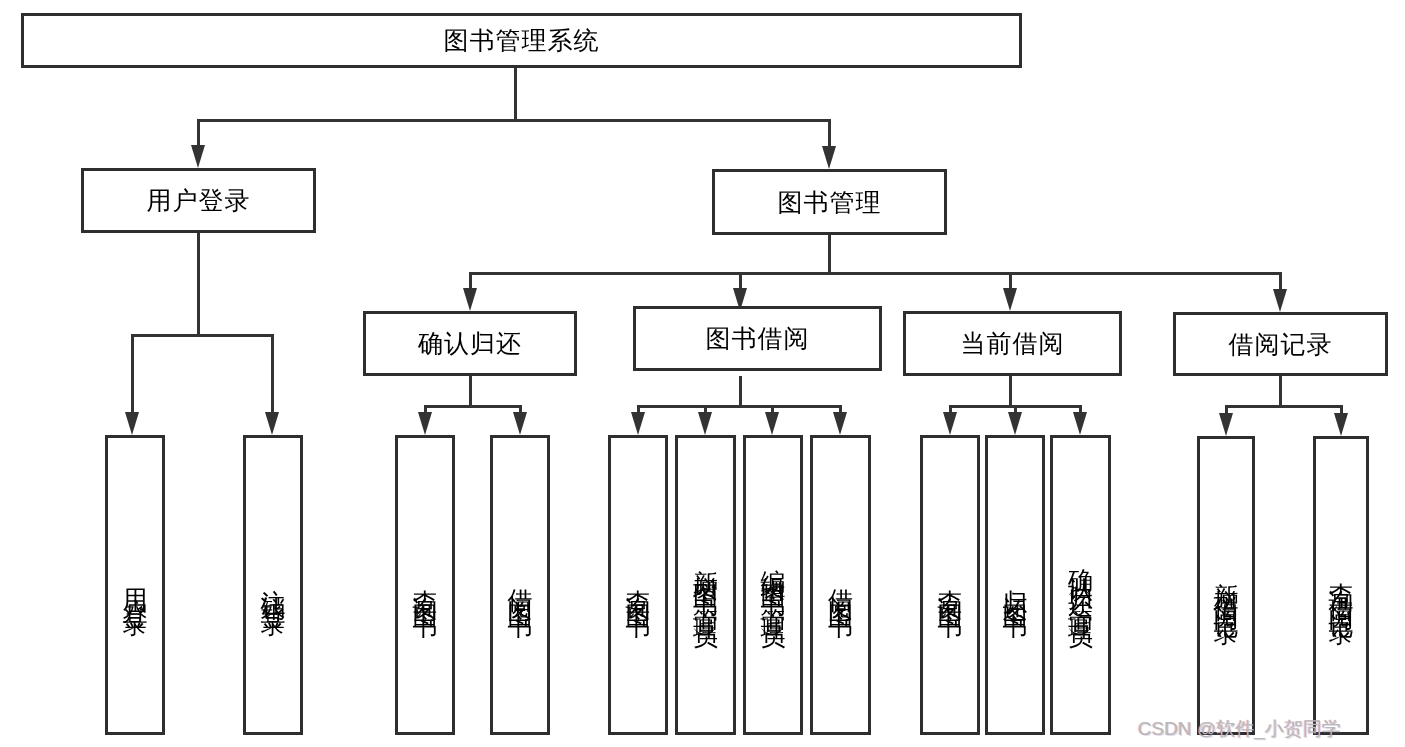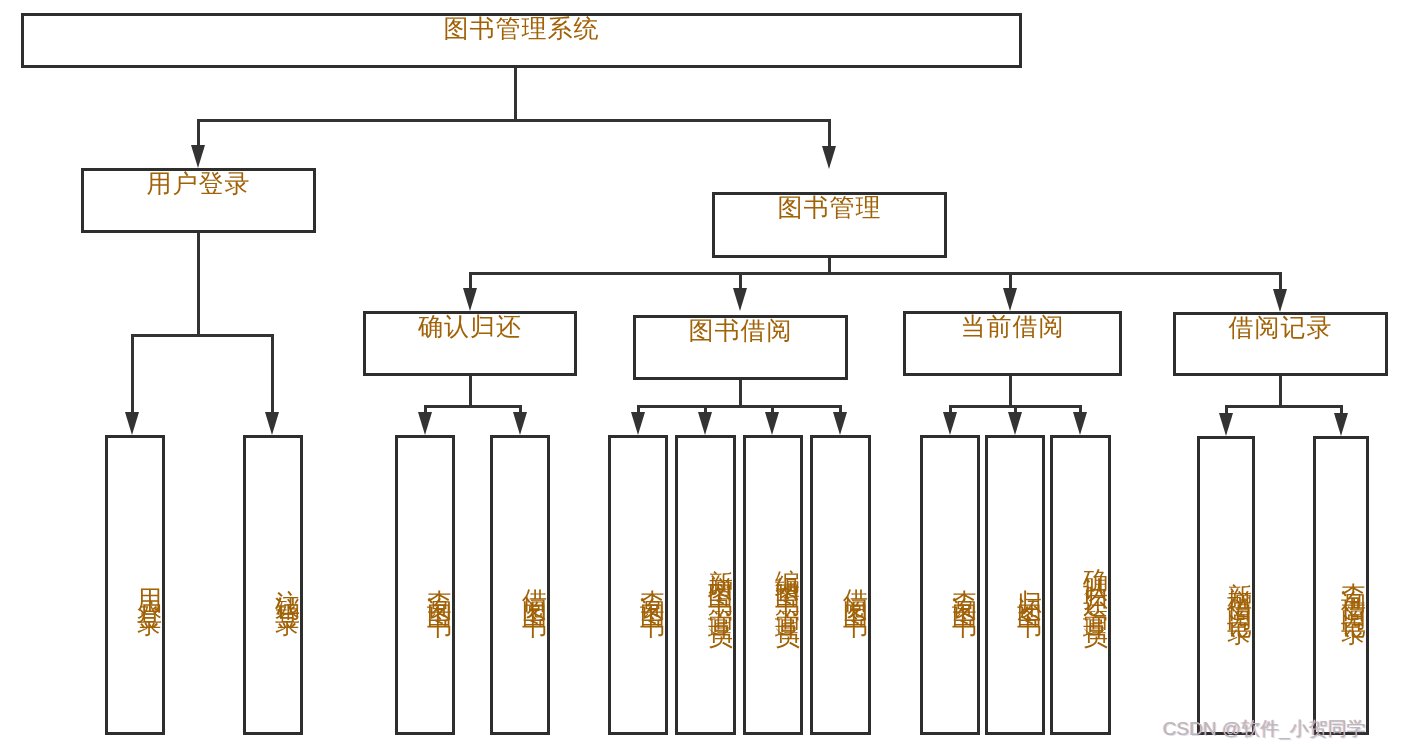--- a/index.html
+++ b/index.html
@@ -9,23 +9,23 @@
     background:#ffffff;
     overflow:hidden;
     font-family:"Liberation Sans","DejaVu Sans",sans-serif;
   }
   .node{
     position:absolute;
     box-sizing:border-box;
     background:#ffffff;
     border:3px solid #2e2e2e;
     display:flex;
-    align-items:flex-start;
+    align-items:center;
     justify-content:center;
-    color:#a16207;
+    color:#000000;
     font-size:25px;
     letter-spacing:1px;
     text-align:center;
     line-height:1;
     z-index:2;
   }
   .node.vertical{
     writing-mode:vertical-rl;
     text-orientation:mixed;
     letter-spacing:8px;
@@ -51,21 +51,21 @@
     font-size:19px;
     color:#b9b9b9;
     text-shadow:-1px 0 0 rgba(205,92,92,0.35), 1px 1px 0 rgba(120,120,200,0.25);
     white-space:nowrap;
   }
 </style>
 </head>
 <body>
 
 <div id="canvas">
-  <div class="watermark" style="left:1163px; top:716px;">CSDN @软件_小贺同学</div>
+  <div class="watermark" style="left:1138px; top:716px;">CSDN @软件_小贺同学</div>
 <div class="line" style="left: 513.5px; top: 68px; width: 3px; height: 52px;"></div>
     <div class="line" style="left: 197px; top: 118.5px; width: 634px; height: 3px;"></div>
     <div class="line" style="left: 196.5px; top: 233px; width: 3px; height: 102px;"></div>
     <div class="line" style="left: 131px; top: 333.5px; width: 143px; height: 3px;"></div>
     <div class="line" style="left: 827.5px; top: 235px; width: 3px; height: 38px;"></div>
     <div class="line" style="left: 469px; top: 271.5px; width: 813px; height: 3px;"></div>
     <div class="line" style="left: 468.5px; top: 376px; width: 3px; height: 30px;"></div>
     <div class="line" style="left: 424px; top: 404.5px; width: 98px; height: 3px;"></div>
     <div class="line" style="left: 738.5px; top: 376px; width: 3px; height: 30px;"></div>
     <div class="line" style="left: 637px; top: 404.5px; width: 205px; height: 3px;"></div>
@@ -110,27 +110,27 @@
     <div class="line" style="left: 1224.5px; top: 406px; width: 3px; height: 12px;"></div>
     <div class="arrow" style="left: 1219px; top: 413px;"></div>
     <div class="line" style="left: 1339.5px; top: 406px; width: 3px; height: 12px;"></div>
     <div class="arrow" style="left: 1334px; top: 413px;"></div>
     <div class="node" style="left: 21px; top: 13px; width: 1001px; height: 55px;">
       <span>图书管理系统</span>
     </div>
     <div class="node" style="left: 81px; top: 168px; width: 235px; height: 65px;">
       <span>用户登录</span>
     </div>
-    <div class="node" style="left: 712px; top: 169px; width: 235px; height: 66px; margin-top: 23px;">
+    <div class="node" style="left: 712px; top: 169px; width: 235px; height: 66px;">
       <span>图书管理</span>
     </div>
     <div class="node" style="left: 363px; top: 311px; width: 214px; height: 65px;">
       <span>确认归还</span>
     </div>
-    <div class="node" style="left: 633px; top: 315px; width: 215px; height: 65px;">
+    <div class="node" style="left: 633px; top: 306px; width: 249px; height: 65px;">
       <span>图书借阅</span>
     </div>
     <div class="node" style="left: 903px; top: 311px; width: 219px; height: 65px;">
       <span>当前借阅</span>
     </div>
     <div class="node" style="left: 1173px; top: 312px; width: 215px; height: 64px;">
       <span>借阅记录</span>
     </div>
     <div class="node vertical" style="left: 105px; top: 435px; width: 60px; height: 300px;">
       <span>用户登录</span>

